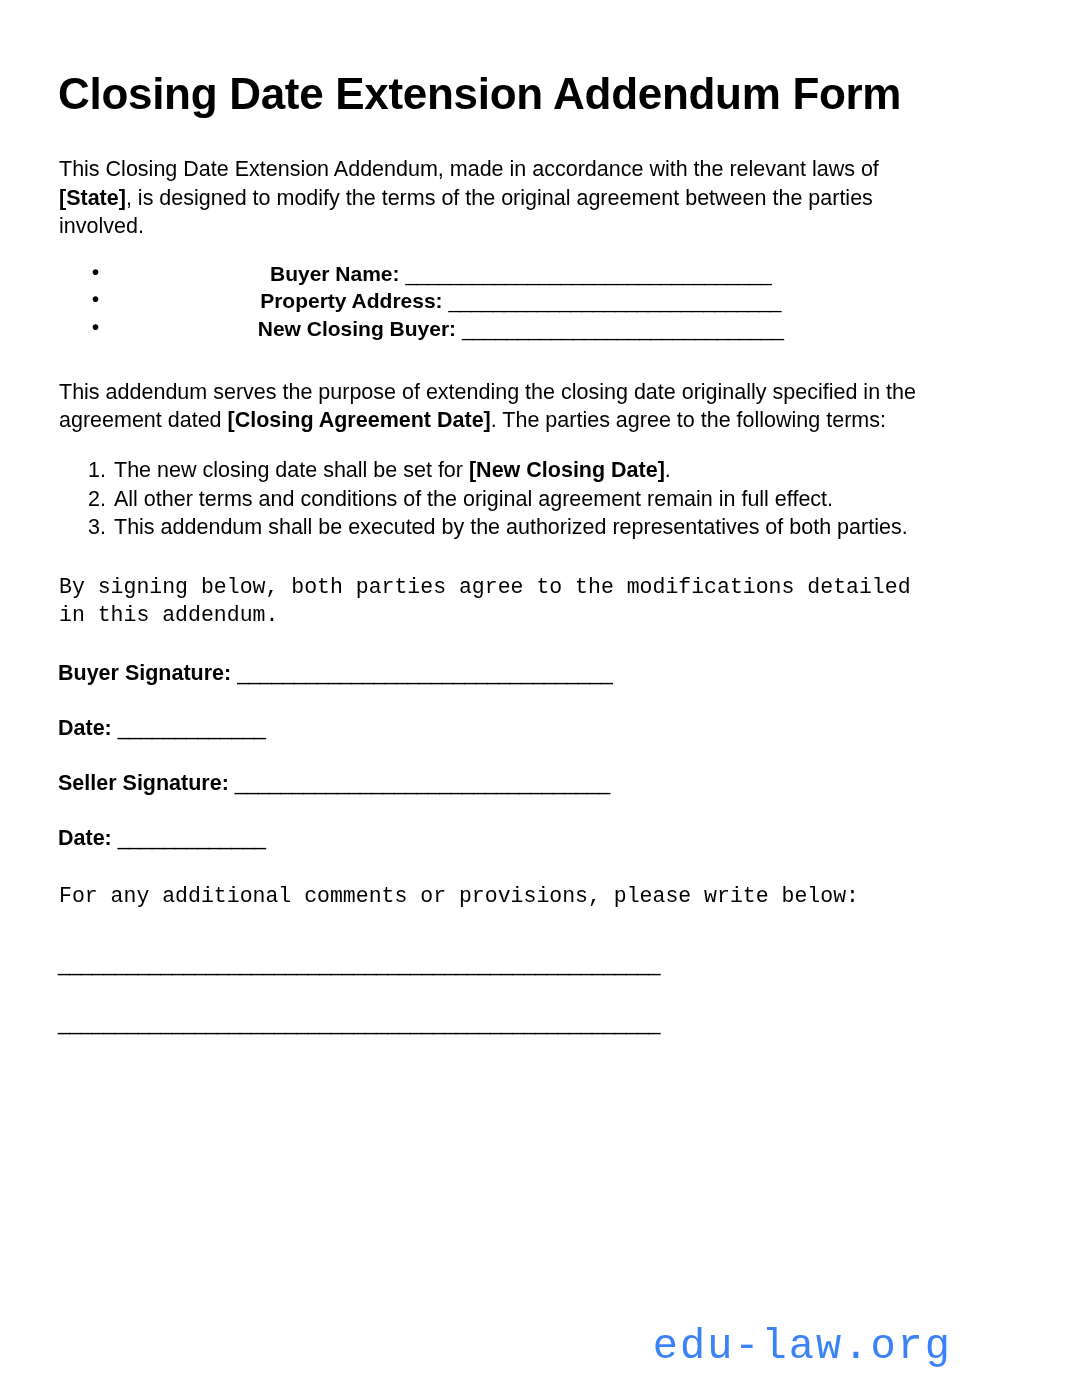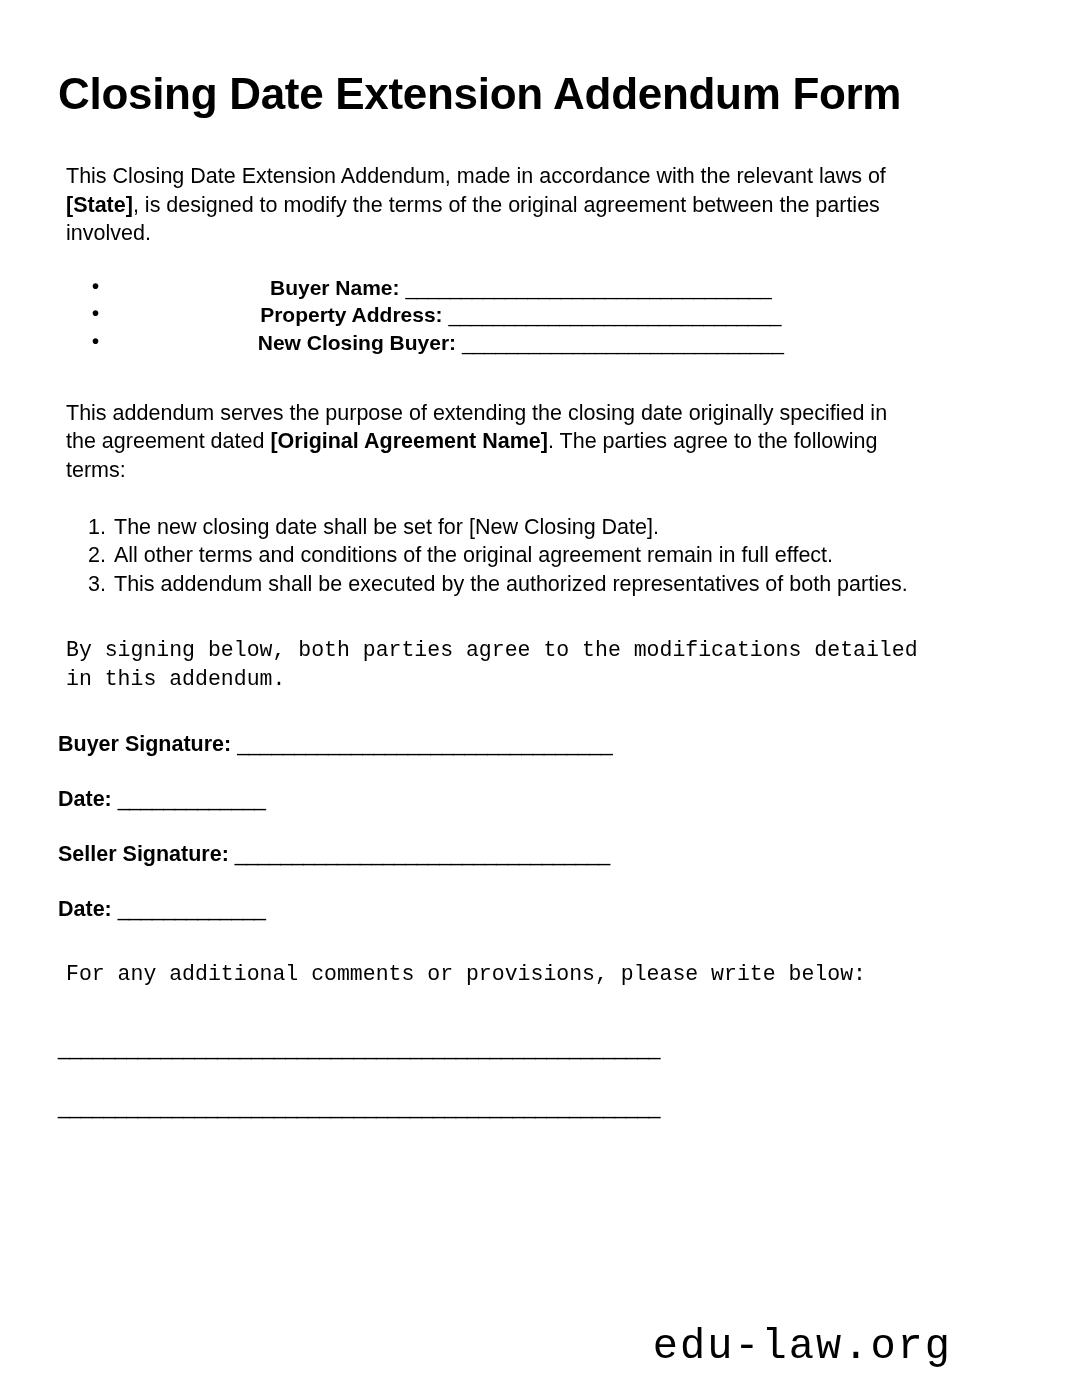--- a/index.html
+++ b/index.html
@@ -29,21 +29,21 @@
     font-weight: bold;
     line-height: 1.18;
     letter-spacing: -0.3px;
     margin: 0;
     padding-top: 10px;
     max-width: 860px;
   }
   .para {
     font-size: 21.5px;
     line-height: 1.33;
-    margin: 8px;
+    margin: 1px;
     padding-top: 34px;
     max-width: 956px;
   }
   .para.tight { padding-top: 30px; font-family: Liberation Mono, monospace; }
   .para strong { font-weight: bold; }
 
   ul.field-list {
     list-style: none;
     margin: 0;
     padding: 18px 0 0 0;
@@ -83,21 +83,21 @@
     position: relative;
     padding-left: 56px;
     counter-increment: term;
   }
   ol.terms li::before {
     content: counter(term) ".";
     position: absolute;
     left: 30px;
     top: 0;
   }
-  ol.terms li strong { font-weight: normal; }
+  ol.terms li strong { font-weight: bold; }
 
   .sig-row {
     font-size: 21.5px;
     font-weight: bold;
     padding-top: 30px;
     white-space: nowrap;
   }
   .sig-row .fill { font-weight: normal; }
 
   .blank-line {
@@ -107,41 +107,41 @@
     white-space: nowrap;
   }
   .blank-line.first { padding-top: 40px; }
 
   .watermark {
     position: absolute;
     right: 38px;
     bottom: 20px;
     font-family: "Liberation Mono", "DejaVu Sans Mono", monospace;
     font-size: 42px;
-    color: #000000;
+    color: #3b82f6;
     letter-spacing: 2px;
     white-space: nowrap;
   }
 </style>
 </head>
 <body>
 
 <div class="page">
 
   <h1 class="doc-title">Closing Date Extension Addendum Form</h1>
 
   <p class="para"><span>This Closing Date Extension Addendum, made in accordance with the relevant laws of </span><strong>[State]</strong><span>, is designed to modify the terms of the original agreement between the parties involved.</span></p>
 
   <ul class="field-list">
     <li><span>Buyer Name:</span> <span class="fill">_________________________________</span></li>
     <li><span>Property Address:</span> <span class="fill">______________________________</span></li>
     <li><span>New Closing Buyer:</span> <span class="fill">_____________________________</span></li>
   </ul>
 
-  <p class="para"><span>This addendum serves the purpose of extending the closing date originally specified in the agreement dated </span><strong>[Original Agreement Name]</strong><span>. The parties agree to the following terms:</span></p>
+  <p class="para"><span>This addendum serves the purpose of extending the closing date originally specified in the agreement dated </span><strong>[Closing Agreement Date]</strong><span>. The parties agree to the following terms:</span></p>
 
   <ol class="terms">
     <li><span>The new closing date shall be set for </span><strong>[New Closing Date]</strong><span>.</span></li>
     <li><span>All other terms and conditions of the original agreement remain in full effect.</span></li>
     <li><span>This addendum shall be executed by the authorized representatives of both parties.</span></li>
   </ol>
 
   <p class="para tight">By signing below, both parties agree to the modifications detailed in this addendum.</p>
 
   <div class="sig-row"><span>Buyer Signature:</span> <span class="fill">_________________________________</span></div>

